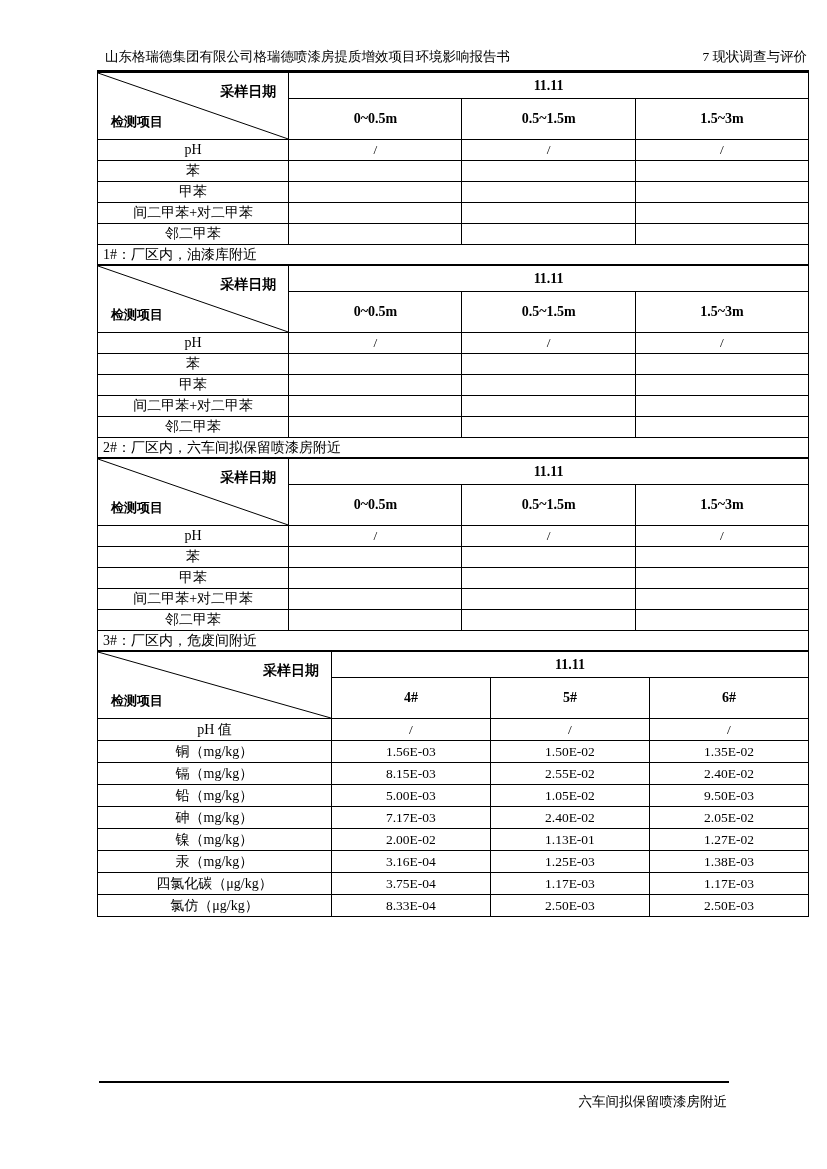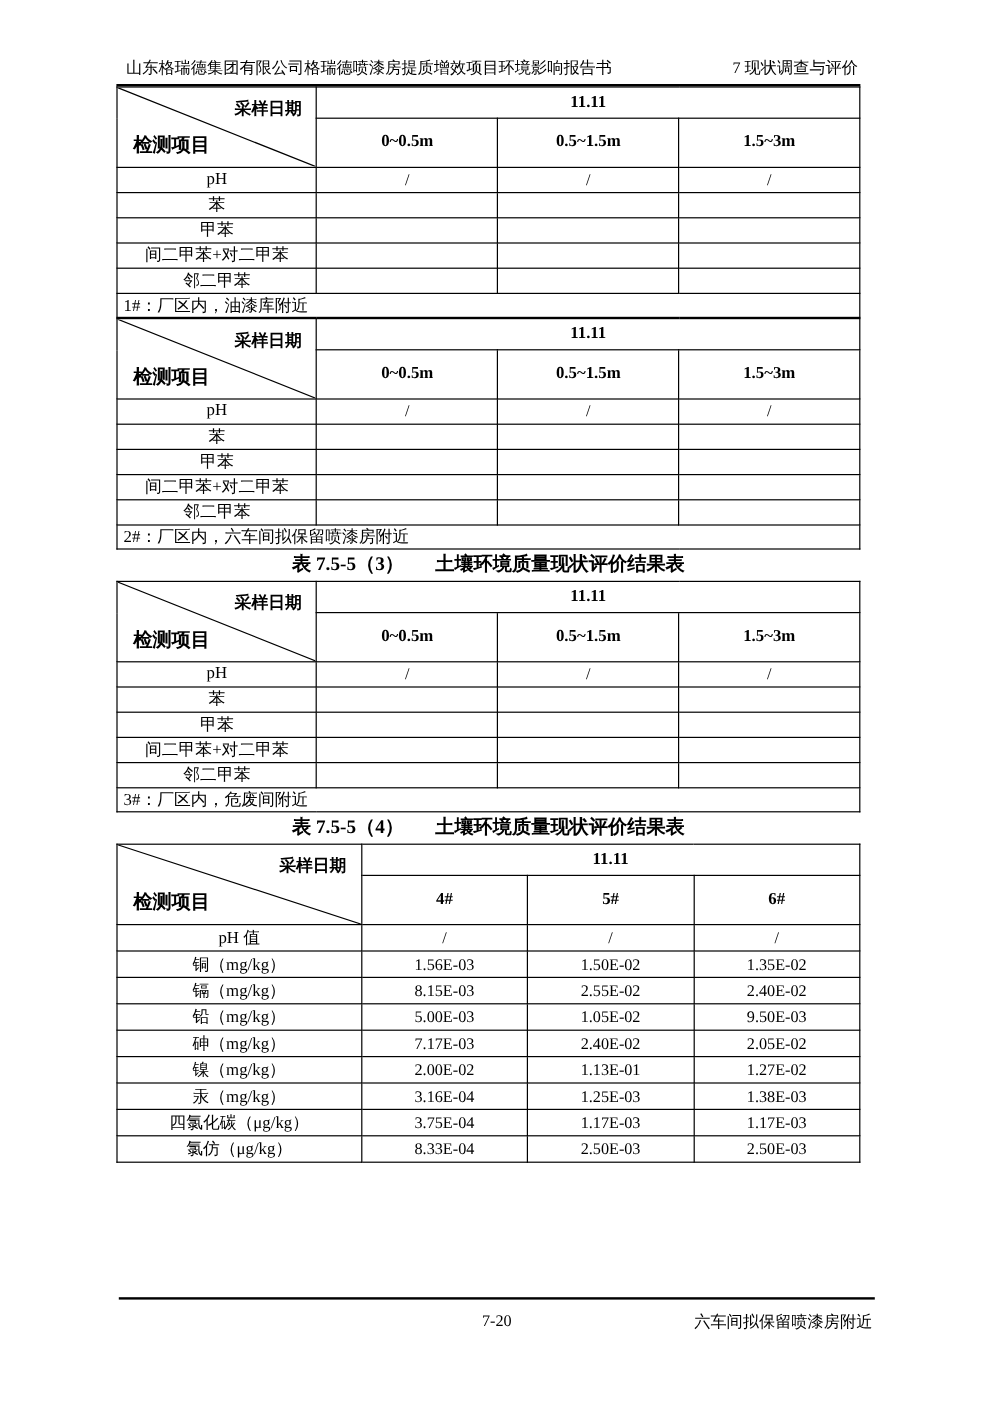--- a/index.html
+++ b/index.html
@@ -7,21 +7,21 @@
     width: 827px; height: 1169px;
     background: #ffffff;
     position: relative;
     font-family: "Liberation Serif", "DejaVu Serif", serif;
     color: #000000;
     overflow: hidden;
   }
   .content {
     position: absolute;
     left: 97px; top: 48px;
-    width: 620px;
+    width: 712px;
   }
   
   .pg-header {
     display: flex;
     justify-content: space-between;
     align-items: flex-end;
     font-size: 13.5px;
     line-height: 17px;
     padding: 0 2px 5px 8px;
     border-bottom: 2px solid #000;
@@ -78,21 +78,21 @@
     position: absolute;
     top: 11px; right: 12px;
     font-weight: bold;
     font-size: 14px;
     line-height: 16px;
   }
   td.diag .d-bot {
     position: absolute;
     bottom: 9px; left: 13px;
     font-weight: bold;
-    font-size: 16px;
+    font-size: 13px;
     line-height: 16px;
   }
   
   .pg-footer {
     position: absolute;
     left: 99px;
     width: 630px;
     top: 1081px;
     border-top: 2px solid #000;
     height: 30px;
@@ -244,23 +244,20 @@
                 <td class="dval"></td>
               </tr>
 <tr class="note">
                 <td colspan="4">2#：厂区内，六车间拟保留喷漆房附近</td>
               </tr>
             </tbody>
     </table>
   </section>
 
   <section class="tblock">
-    <h2 class="ttitle">
-      <span class="tno">表 7.5-5（3）</span><span class="tmain">土壤环境质量现状评价结果表</span>
-    </h2>
     <table class="grid">
       <colgroup>
         <col class="cl">
               <col class="cd">
               <col class="cd">
               <col class="cd">
       </colgroup>
       <tbody>
         <tr class="hrow1">
           <td class="diag" rowspan="2">
@@ -313,23 +310,20 @@
                 <td class="dval"></td>
               </tr>
 <tr class="note">
                 <td colspan="4">3#：厂区内，危废间附近</td>
               </tr>
             </tbody>
     </table>
   </section>
 
   <section class="tblock">
-    <h2 class="ttitle">
-      <span class="tno">表 7.5-5（4）</span><span class="tmain">土壤环境质量现状评价结果表</span>
-    </h2>
     <table class="grid wide">
       <colgroup>
         <col class="cl">
               <col class="cd">
               <col class="cd">
               <col class="cd">
       </colgroup>
       <tbody>
         <tr class="hrow1">
           <td class="diag" rowspan="2">
@@ -409,16 +403,15 @@
                 <td class="dval">2.50E-03</td>
                 <td class="dval">2.50E-03</td>
               </tr>
 </tbody>
     </table>
   </section>
 </div>
   </div>
 
   <footer class="pg-footer">
-    <span class="pnum">7-20</span>
     <span class="company">六车间拟保留喷漆房附近</span>
   </footer>
 </div>
 
 </body></html>

